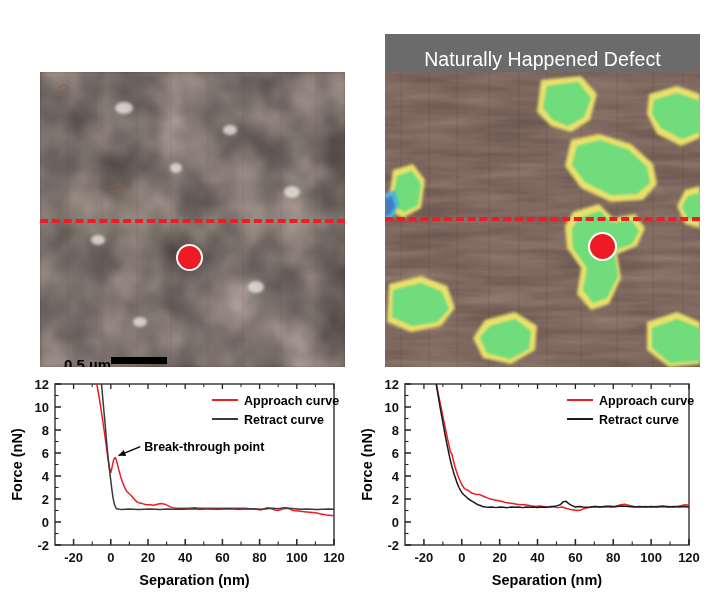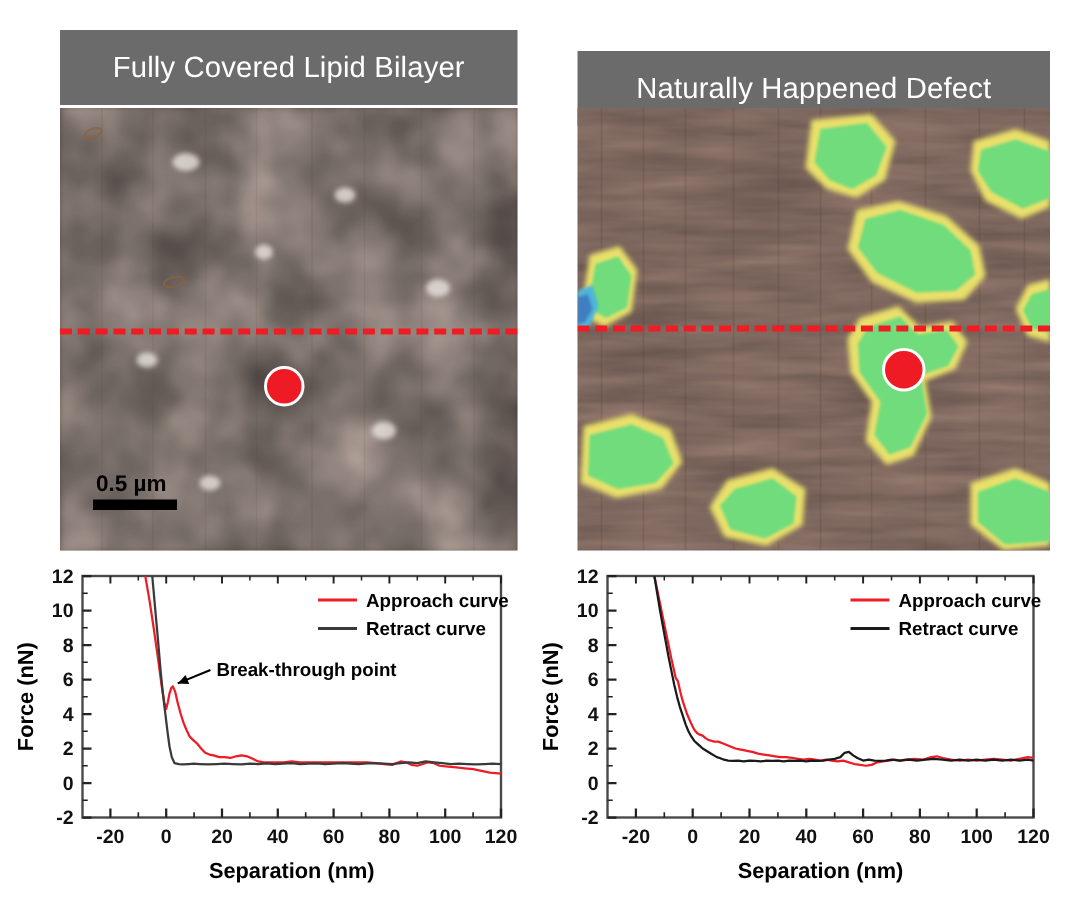--- a/index.html
+++ b/index.html
@@ -40,21 +40,21 @@
     position:absolute;left:0;right:0;height:0;
     border-top:4px dashed #ef1c23;
   }
   .red-dot{
     position:absolute;
     border-radius:50%;
     background:#ee1b24;
     border:2px solid #ffffff;
     box-sizing:border-box;
   }
-  .scalebar{position:absolute;display:flex;flex-direction:column;align-items:flex-start;}
+  .scalebar{position:absolute;display:flex;align-items:flex-start;margin-top:42px;}
   .scalebar .sb-label{
     color:#000;font-size:15px;font-weight:600;
     line-height:1.05;margin-bottom:2px;padding-left:2px;
   }
   .scalebar .sb-bar{background:#000;height:7px;}
 
   
   .chart{position:absolute;top:372px;}
   .chart.left{left:8px;width:345px;height:225px;}
   .chart.right{left:358px;width:350px;height:225px;}
@@ -63,23 +63,20 @@
   .ax-label{font-family:"Liberation Sans",sans-serif;font-size:14.5px;font-weight:bold;fill:#000;}
   .tick-label{font-family:"Liberation Sans",sans-serif;font-size:13px;font-weight:bold;fill:#111;}
   .legend-label{font-family:"Liberation Sans",sans-serif;font-size:12.5px;font-weight:bold;fill:#000;}
   .annot-label{font-family:"Liberation Sans",sans-serif;font-size:12.5px;font-weight:bold;fill:#000;}
 </style>
 </head>
 <body>
 
 <div class="figure">
 
-  <div class="title-bar left">
-    <span>Fully Covered Lipid Bilayer</span>
-  </div>
   <div class="title-bar right">
     <span>Naturally Happened Defect</span>
   </div>
 
   <div class="afm left">
     <svg viewBox="0 0 305 295" preserveAspectRatio="none">
       <defs>
         <filter id="grain1" x="0" y="0" width="100%" height="100%">
           <feTurbulence type="fractalNoise" baseFrequency="0.035" numOctaves="4" seed="7" result="t"></feTurbulence>
           <feColorMatrix in="t" type="matrix" values="0 0 0 0 0.62  0 0 0 0 0.50  0 0 0 0 0.45  0 0 0 0 1"></feColorMatrix>

